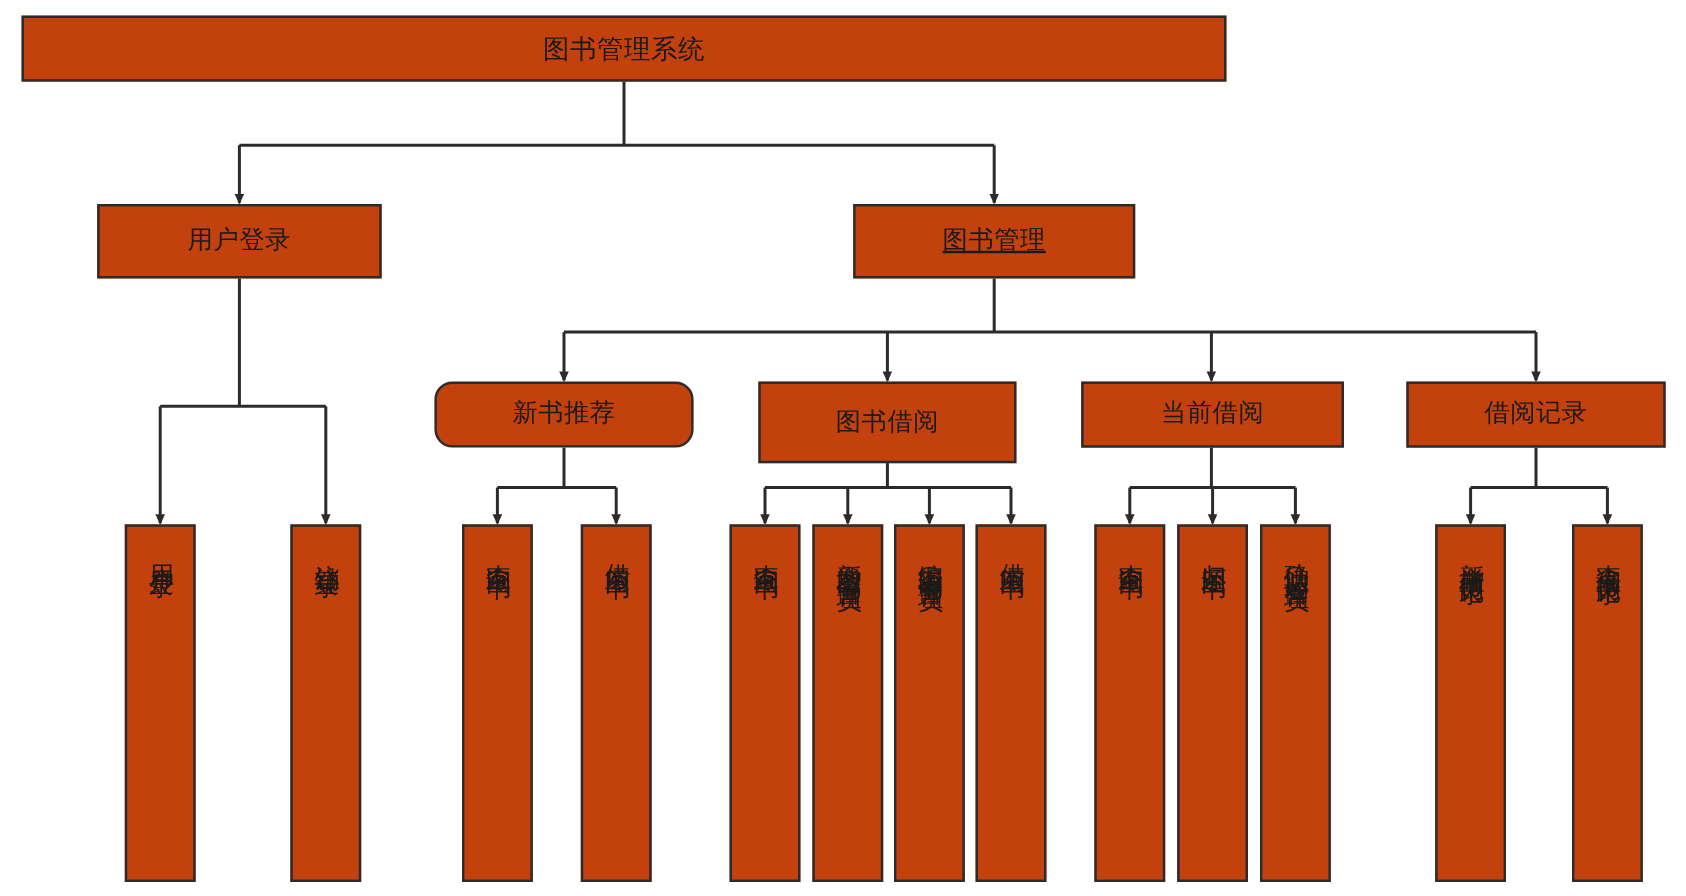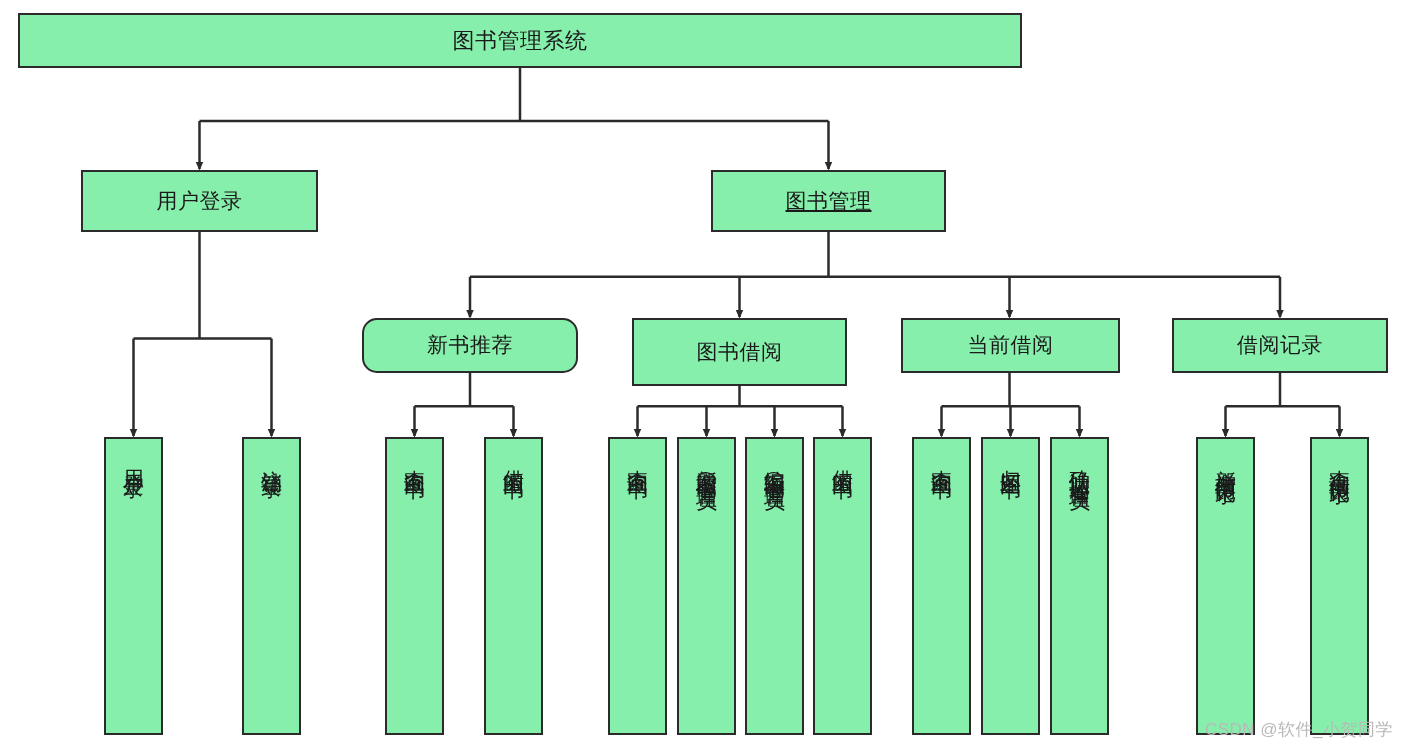--- a/index.html
+++ b/index.html
@@ -22,21 +22,21 @@
   svg.diagram-canvas {
     position: absolute;
     top: 0;
     left: 0;
     width: 1405px;
     height: 747px;
   }
   .node-box {
     position: absolute;
     box-sizing: border-box;
-    background: #86efac;
+    background: #c2410c;
     border: 2.5px solid #2b2b2b;
     display: flex;
     align-items: center;
     justify-content: center;
     color: #1a1a1a;
   }
   .node-label {
     font-size: 21px;
     line-height: 1.15;
     letter-spacing: 0.5px;
@@ -170,14 +170,13 @@
         <span class="node-label">确认归还（管理员）</span>
       </div>
       <div class="node-box level-3 vertical" style="left: 1196px; top: 437px; width: 59px; height: 298px;">
         <span class="node-label">新增借阅记录</span>
       </div>
       <div class="node-box level-3 vertical" style="left: 1310px; top: 437px; width: 59px; height: 298px;">
         <span class="node-label">查询借阅记录</span>
       </div>
     </div>
 
-  <div class="watermark">CSDN @软件_小贺同学</div>
 </div>
 
 </body></html>

